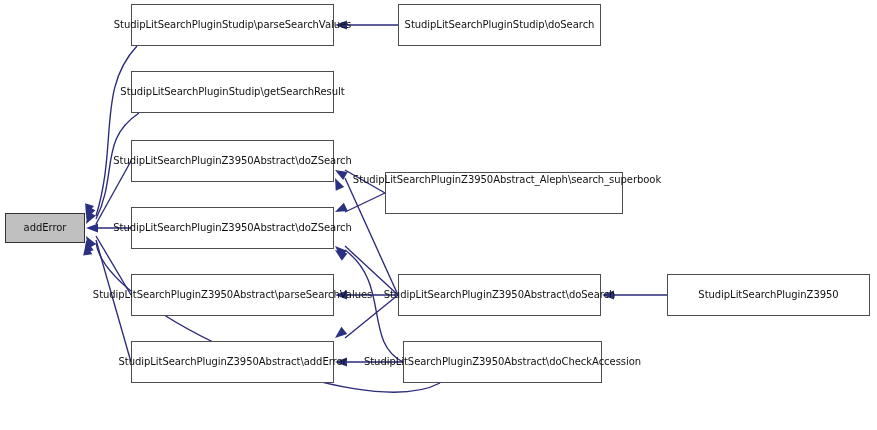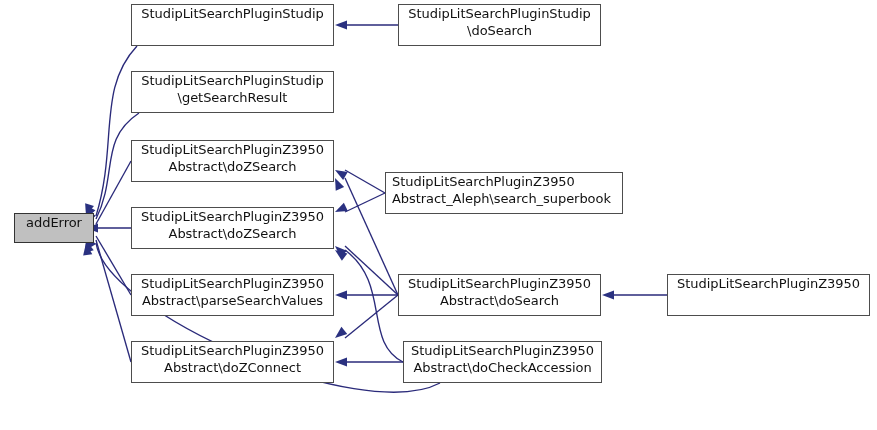--- a/index.html
+++ b/index.html
@@ -31,26 +31,27 @@
   .edge-head {
     fill: #2a3180;
     stroke: none;
   }
   .gnode {
     position: absolute;
     box-sizing: border-box;
     border: 1.3px solid #4d4d4d;
     background: #ffffff;
     color: #111111;
-    font-size: 13px;
+    font-size: 10px;
     line-height: 1.33;
     text-align: center;
     display: flex;
-    flex-direction: column;
+    flex-direction: row;
     align-items: center;
+    justify-content: center;
     letter-spacing: -0.05px;
     z-index: 5;
   }
   .gnode.current {
     background: #c0c0c0;
     border-color: #333333;
   }
   .gnode.left-align {
     text-align: left;
     align-items: flex-start;
@@ -95,25 +96,26 @@
       <path d="M398,295 Q371.5,316.5 345,338" class="edge-path"></path>
       <polygon points="335,338 341.4205558948693,326.8673245802791 347.2169317780512,334.0116948548986" class="edge-head"></polygon>
       <path d="M403,362 C363,342 391,284 345,250" class="edge-path"></path>
       <polygon points="335,250 347.3843125785814,253.4334824822606 341.9159148166104,260.83190298375075" class="edge-head"></polygon>
       <path d="M403,362 L345,362" class="edge-path"></path>
       <polygon points="335,362 347,357.4 347,366.6" class="edge-head"></polygon>
       <path d="M667,295 L612,295" class="edge-path"></path>
       <polygon points="602,295 614,290.4 614,299.6" class="edge-head"></polygon>
     </svg>
   <div id="nodes-layer">
-      <div class="gnode current" style="left: 14px; top: 213px; width: 80px; height: 30px;">
+      <div class="gnode current" style="left: 5px; top: 213px; width: 80px; height: 30px;">
         <span class="line1">addError</span>
       </div>
       <div class="gnode" style="left: 131px; top: 4px; width: 203px; height: 42px;">
         <span class="line1">StudipLitSearchPluginStudip</span>
+        <span class="line2">\parseSearchValues</span>
       </div>
       <div class="gnode" style="left: 398px; top: 4px; width: 203px; height: 42px;">
         <span class="line1">StudipLitSearchPluginStudip</span>
         <span class="line2">\doSearch</span>
       </div>
       <div class="gnode" style="left: 131px; top: 71px; width: 203px; height: 42px;">
         <span class="line1">StudipLitSearchPluginStudip</span>
         <span class="line2">\getSearchResult</span>
       </div>
       <div class="gnode" style="left: 131px; top: 140px; width: 203px; height: 42px;">
@@ -134,20 +136,20 @@
       </div>
       <div class="gnode" style="left: 398px; top: 274px; width: 203px; height: 42px;">
         <span class="line1">StudipLitSearchPluginZ3950</span>
         <span class="line2">Abstract\doSearch</span>
       </div>
       <div class="gnode" style="left: 667px; top: 274px; width: 203px; height: 42px;">
         <span class="line1">StudipLitSearchPluginZ3950</span>
       </div>
       <div class="gnode" style="left: 131px; top: 341px; width: 203px; height: 42px;">
         <span class="line1">StudipLitSearchPluginZ3950</span>
-        <span class="line2">Abstract\doZConnect</span>
+        <span class="line2">Abstract\addError</span>
       </div>
       <div class="gnode" style="left: 403px; top: 341px; width: 199px; height: 42px;">
         <span class="line1">StudipLitSearchPluginZ3950</span>
         <span class="line2">Abstract\doCheckAccession</span>
       </div>
     </div>
 </div>
 
 </body></html>

